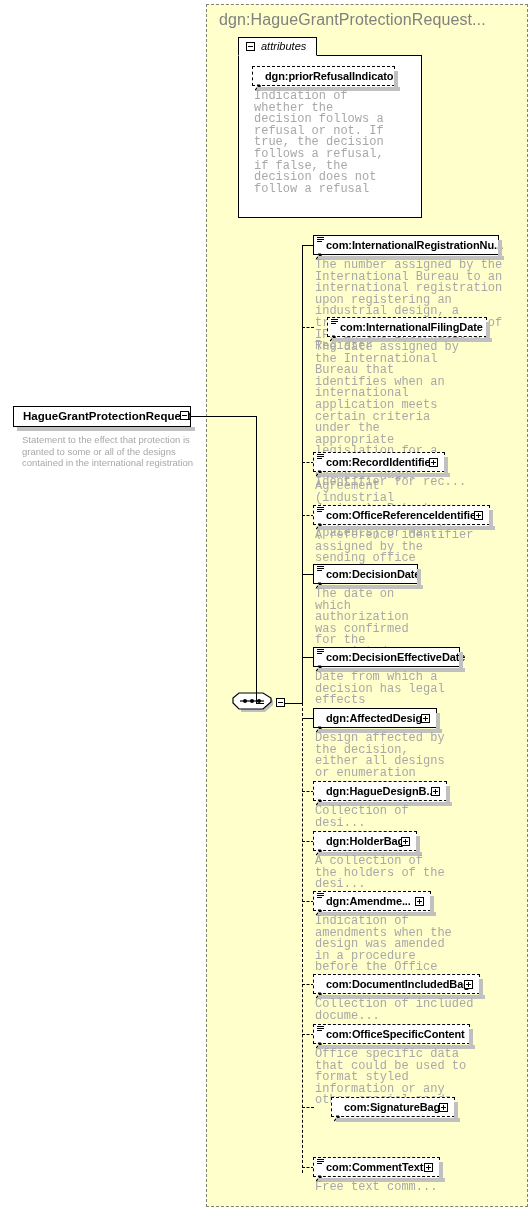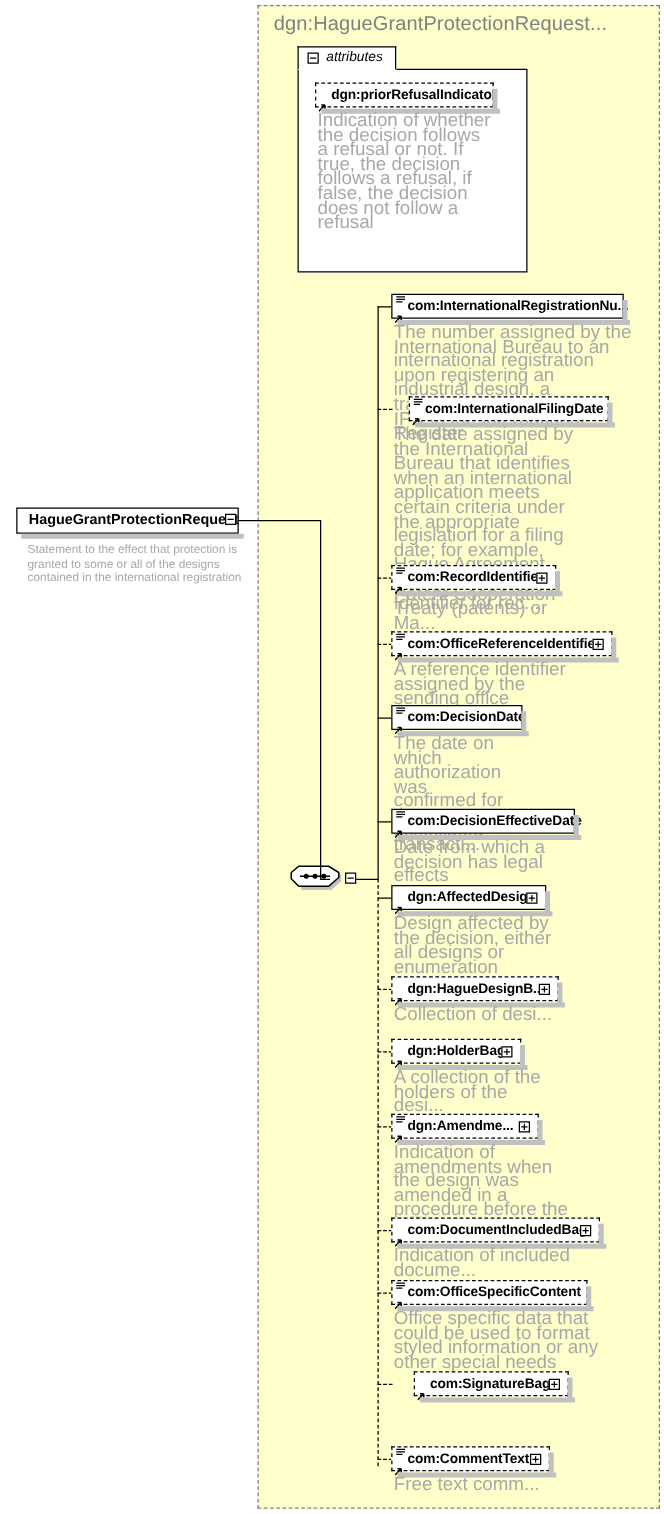--- a/index.html
+++ b/index.html
@@ -111,24 +111,25 @@
   .arrowmark{
     position:absolute;left:2px;bottom:1px;width:7px;height:7px;
   }
 
   
   .node .nx{position:absolute;top:5px;}
 
   
   .ann{
     position:absolute;
-    font-size:15px;
+    font-size:12px;
     color:#a8a8a8;
     line-height:11.6px;
     white-space:pre-line;
+    font-family:Liberation Mono, monospace;
   }
 
   
   .root-node{
     position:absolute;
     left:13px; top:406px;
     width:178px;height:21px;
     border:1px solid #000;
     background:#fff;
     box-sizing:border-box;
@@ -393,21 +394,21 @@
     <span class="arrowmark">
       <svg width="7" height="7" viewBox="0 0 7 7">
           <path d="M0 6 L5 1 M5 1 L2 1 M5 1 L5 4" stroke="#000" stroke-width="1.2" fill="none"></path>
         </svg>
     </span>
     <span class="nm">com:DocumentIncludedBag</span>
     <span class="expander plus nx" style="right:6px;"></span>
     <span class="shadow" style="width:167px;"></span>
     <span class="rshadow"></span>
   </div>
-  <div class="ann" style="left:315px;top:999px;width:170px;">Indication of included docume...</div>
+  <div class="ann" style="left:315px;top:999px;width:170px;">Collection of included docume...</div>
 
   <div class="dln h" style="left:302px;top:1034px;width:12px;"></div>
   <div class="node opt" style="left:313px;top:1024px;width:157px;">
     <span class="seqglyph">
         <i></i>
         <i></i>
         <i></i>
       </span>
     <span class="arrowmark">
       <svg width="7" height="7" viewBox="0 0 7 7">

